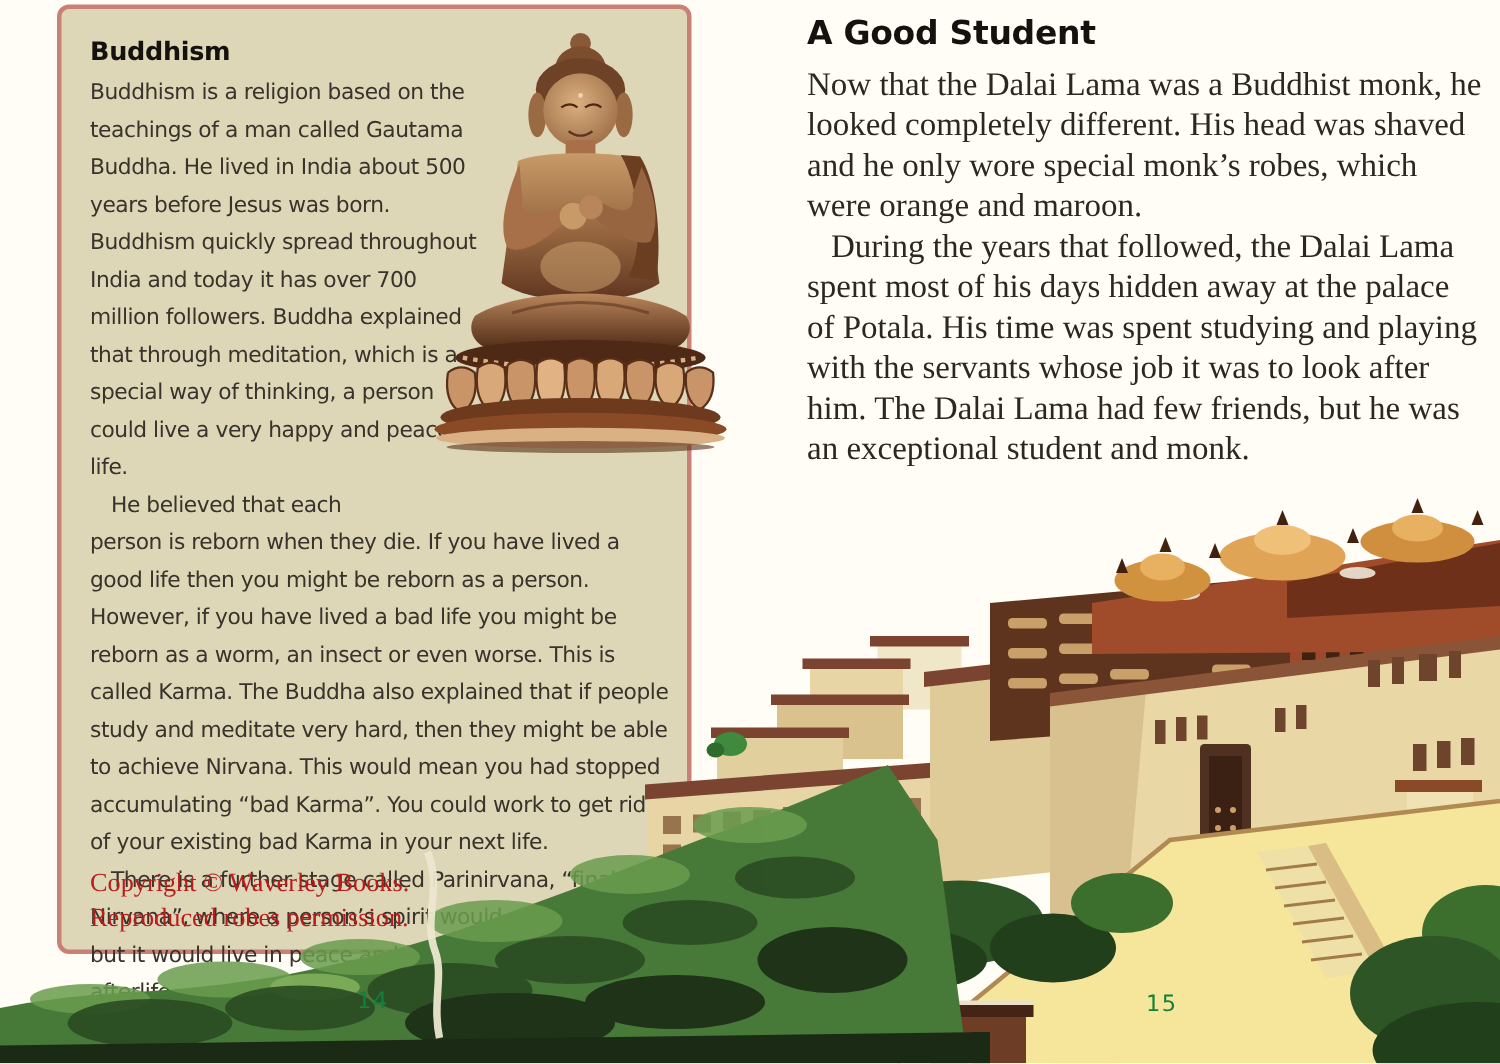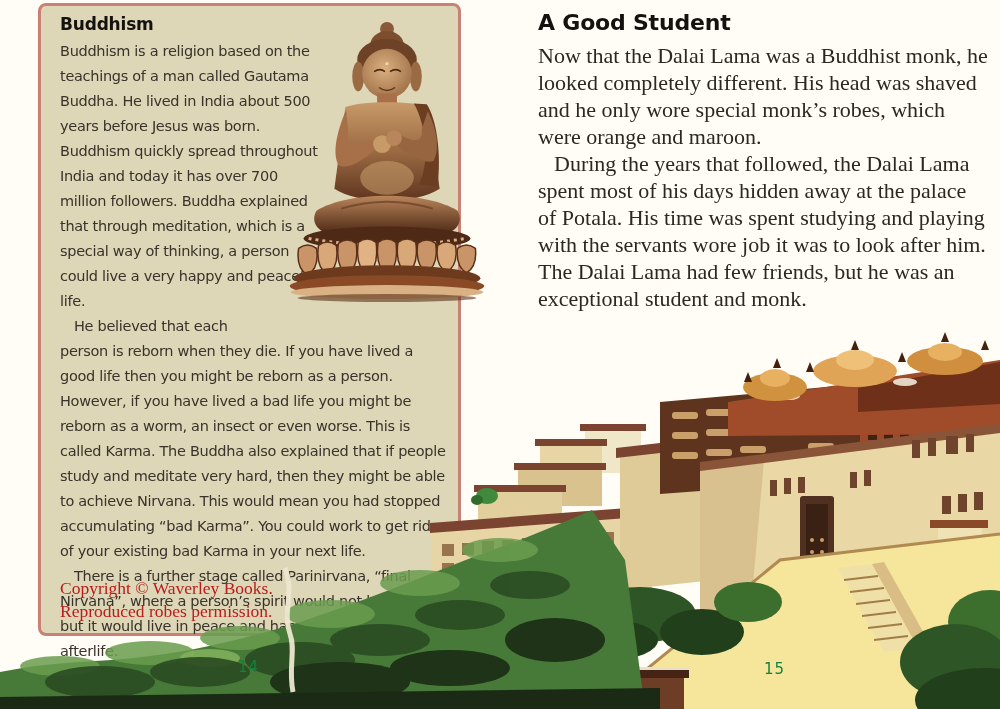--- a/index.html
+++ b/index.html
@@ -6,21 +6,21 @@
   .canvas{
     position:relative;width:1000px;height:709px;overflow:hidden;
     background:#fffdf6;font-family:"DejaVu Sans",sans-serif;
   }
   
   .buddhism-box{
     position:absolute;left:38px;top:3px;width:423px;height:633px;
     box-sizing:border-box;background:#ddd6b7;border:3px solid #c98176;
     border-radius:8px;z-index:1;
   }
-  .box-content{position:relative;height:100%;box-sizing:border-box;padding:8px 12px 0 19px;}
+  .box-content{position:relative;height:100%;box-sizing:border-box;padding:19px 12px 0 19px;}
   .box-title{font-size:17px;font-weight:bold;color:#14110e;margin:0 0 5px 0;letter-spacing:-0.2px;}
   .box-text{font-size:14.5px;line-height:25px;color:#39332b;letter-spacing:-0.3px;}
   .box-text p{margin:0;}
   .box-text p + p{text-indent:14px;}
   .statue-spacer-1{float:right;width:118px;height:250px;}
   .statue-spacer-2{float:right;clear:right;width:182px;height:50px;}
   .copyright{
     position:absolute;left:19px;bottom:10px;
     font-family:"Liberation Serif","DejaVu Serif",serif;
     font-size:17.5px;line-height:23px;color:#b91c1c;
@@ -131,21 +131,21 @@
       <ellipse cx="101" cy="274" rx="98" ry="11" fill="#8a4a26"></ellipse>
       <ellipse cx="101" cy="280" rx="97" ry="7" fill="#d9b184"></ellipse>
       <ellipse cx="101" cy="286" rx="90" ry="4" fill="#5a3018" opacity="0.6"></ellipse>
     </g>
   </svg>
 
   <div class="right-page">
     <h2 class="rp-heading">A Good Student</h2>
     <div class="rp-text">
       <p>Now that the Dalai Lama was a Buddhist monk, he looked completely different. His head was shaved and he only wore special monk’s robes, which were orange and maroon.</p>
-      <p>During the years that followed, the Dalai Lama spent most of his days hidden away at the palace of Potala. His time was spent studying and playing with the servants wore job it was to look after him. The Dalai Lama had few friends, but he was an exceptional student and monk.</p>
+      <p>During the years that followed, the Dalai Lama spent most of his days hidden away at the palace of Potala. His time was spent studying and playing with the servants whose job it was to look after him. The Dalai Lama had few friends, but he was an exceptional student and monk.</p>
     </div>
   </div>
 
   <svg class="illustration" viewBox="0 0 1000 709" aria-hidden="true">
 
     <g>
       <rect x="585" y="428" width="56" height="45" fill="#f0e6c8"></rect>
       <rect x="580" y="424" width="66" height="7" fill="#7a4430"></rect>
       <rect x="540" y="444" width="62" height="30" fill="#e8d5a5"></rect>
       <rect x="535" y="439" width="72" height="7" fill="#7a4430"></rect>

